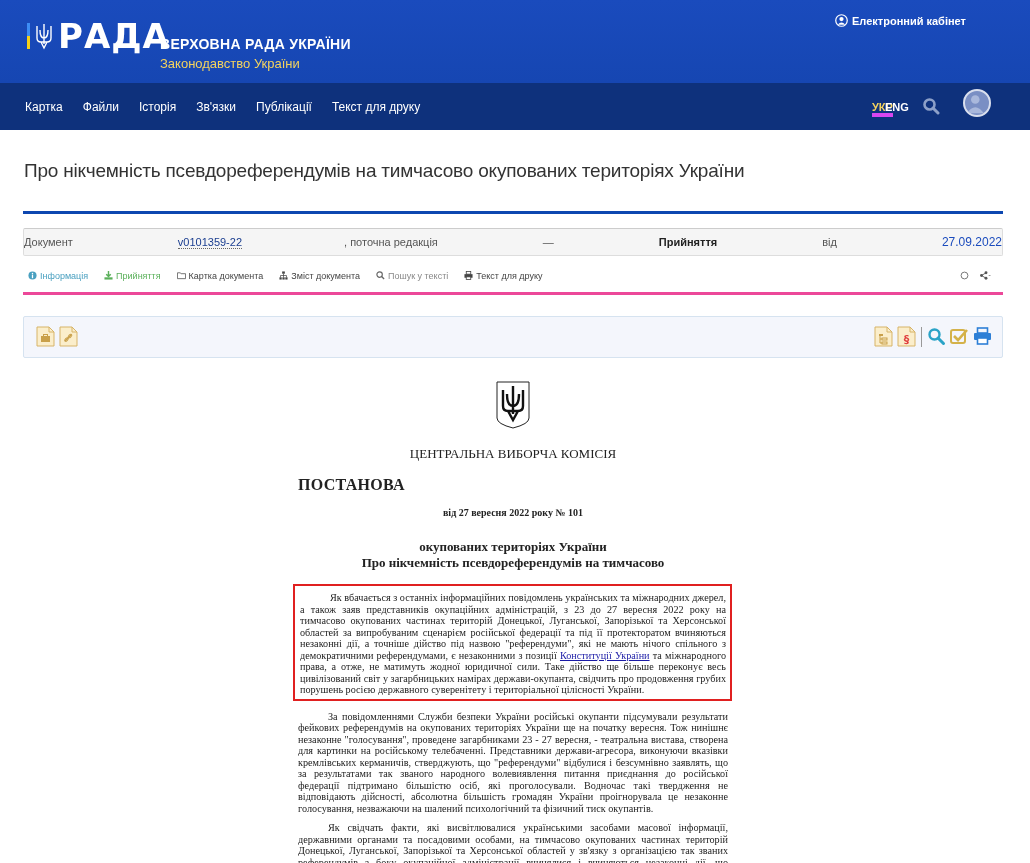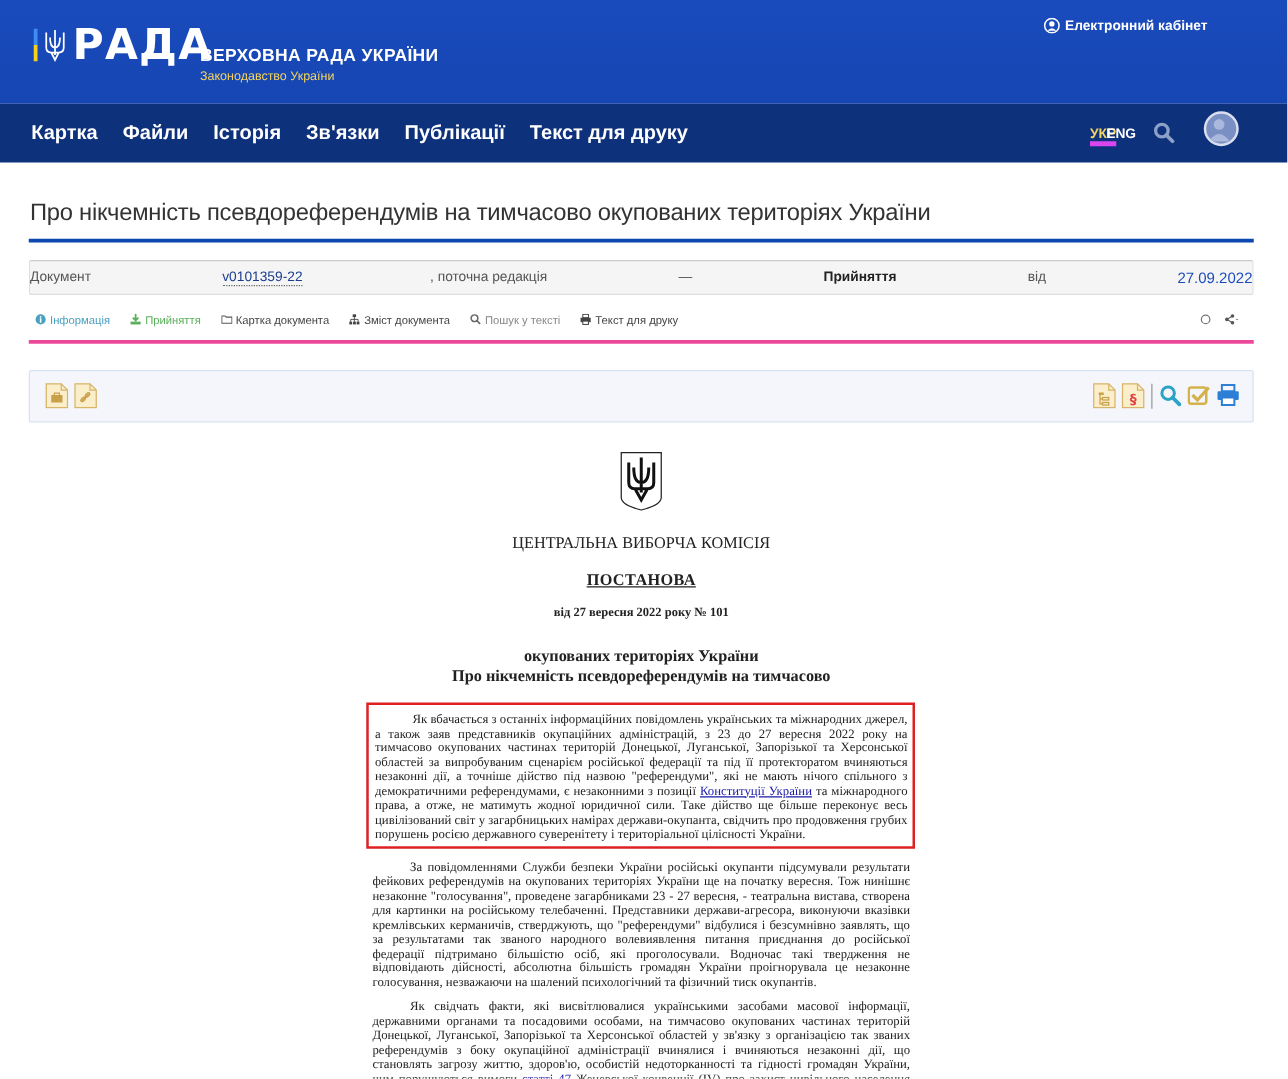--- a/index.html
+++ b/index.html
@@ -9,36 +9,36 @@
   
   .topbar { height: 83px; background: linear-gradient(180deg, #1a4bbd 0%, #1646b2 100%); position: relative; }
   .logo { position: absolute; left: 27px; top: 22px; display: flex; align-items: center; }
   .flag { width: 3px; height: 26px; display: flex; flex-direction: column; margin-right: 4px; }
   .flag .b { flex: 1; background: #3d8df5; }
   .flag .y { flex: 1; background: #f7d117; }
   .trident { width: 20px; height: 28px; margin-right: 4px; }
   .logo-text { color: #fff; font-size: 34px; font-weight: bold; letter-spacing: 1px; line-height: 28px; font-family: "DejaVu Sans", sans-serif; }
   .site-name { position: absolute; left: 160px; top: 36px; }
   .site-name .t1 { color: #fff; font-size: 14px; font-weight: bold; letter-spacing: 0.3px; }
-  .site-name .t2 { color: #f4d35e; font-size: 10px; margin-top: 4px; }
+  .site-name .t2 { color: #f4d35e; font-size: 13px; margin-top: 4px; }
   .ecab { position: absolute; left: 835px; top: 14px; color: #fff; font-size: 11px; font-weight: bold; display: flex; align-items: center; gap: 4px; }
   .ecab svg { width: 13px; height: 13px; }
 
   .navbar { height: 47px; background: #0e317c; position: relative; display: flex; align-items: center; }
   .nav-items { display: flex; margin-left: 25px; gap: 0; }
-  .nav-items a { color: #fff; font-size: 16px; font-weight: bold; text-decoration: none; margin-right: 20px; }
+  .nav-items a { color: #fff; font-size: 12px; font-weight: normal; text-decoration: none; margin-right: 20px; }
   .lang { position: absolute; top: 18px; font-size: 11px; font-weight: bold; text-decoration: none; }
   .lang.ukr { left: 872px; color: #f4d35e; border-bottom: 4px solid #d946ef; }
   .lang.eng { left: 885px; color: #fff; }
   .nav-search { position: absolute; left: 922px; top: 14px; width: 18px; height: 18px; }
   .avatar { position: absolute; left: 963px; top: 6px; width: 28px; height: 28px; border: 2px solid #d9dfee; border-radius: 50%; background: #7a8fc4; overflow: hidden; }
 
   
   .content { padding: 0 27px 0 23px; }
-  .page-title { margin-top: 30px; font-size: 19px; color: #333; font-weight: normal; padding-bottom: 9px; border-bottom: 3px solid #0d47b0; padding-left: 1px; font-family: "Liberation Sans", sans-serif; letter-spacing: -0.2px; }
+  .page-title { margin-top: 30px; font-size: 19px; color: #333; font-weight: normal; padding-bottom: 29px; border-bottom: 3px solid #0d47b0; padding-left: 1px; font-family: "Liberation Sans", sans-serif; letter-spacing: -0.2px; }
   .docbar { margin-top: 14px; height: 28px; background: #f5f5f5; border: 1px solid #ddd; border-top-color: #ccc; border-radius: 2px; display: flex; align-items: center; justify-content: space-between; font-size: 11px; color: #555; }
   .docbar .code { color: #1a3d8f; border-bottom: 1px dotted #666; margin-left: 3px; }
   .docbar .bold { font-weight: bold; color: #222; margin-left: 3px; }
   .docbar .date { color: #1a4bbd; margin-left: 3px; font-size: 12px; }
   .docbar span.sep { margin: 0 3px; }
 
   .actions { height: 36px; display: flex; align-items: center; font-size: 9px; border-bottom: 3px solid #ec4899; margin-top: 3px; position: relative; }
   .actions .act { display: flex; align-items: center; gap: 3px; margin-right: 16px; color: #444; text-decoration: none; }
   .act.info { color: #4aa0c0; margin-left: 5px; }
   .act.save { color: #5ab05a; }
@@ -49,21 +49,21 @@
   .toolbar { margin-top: 21px; height: 42px; background: #f4f6fc; border: 1px solid #d6e3f0; border-radius: 2px; position: relative; }
   .tb-left { position: absolute; left: 12px; top: 9px; display: flex; gap: 4px; }
   .tb-right { position: absolute; right: 10px; top: 9px; display: flex; gap: 4px; align-items: center; }
   .docicon { width: 19px; height: 21px; }
   .vsep { width: 1px; height: 20px; background: #999; margin: 0 1px; }
 
   
   .doc { width: 430px; margin: 0 auto; margin-top: 22px; font-family: "Liberation Serif", serif; color: #222; position: relative; }
   .coat { display: block; margin: 0 auto; width: 36px; height: 50px; }
   .doc h3 { text-align: center; font-size: 13px; font-weight: normal; margin-top: 16px; }
-  .doc h2 { text-align: center; font-size: 13px; font-weight: bold; margin-top: 14px; letter-spacing: 0.3px; text-decoration: underline; }
+  .doc h2 { font-size: 16px; font-weight: bold; margin-top: 14px; letter-spacing: 0.3px; }
   .doc .dateline { text-align: center; font-size: 10px; font-weight: bold; margin-top: 13px; }
   .doc .doctitle { text-align: center; font-size: 13px; font-weight: bold; margin-top: 21px; line-height: 16px; }
   .doc p { font-size: 10.2px; line-height: 11.5px; text-align: justify; text-indent: 30px; margin: 0; }
   .highlight { border: 2px solid #e02020; padding: 6px 4px 3px 5px; margin: 13px -4px 0 -5px; }
   .p2 { margin-top: 10px !important; }
   .p3 { margin-top: 8px !important; }
   .doc a { color: #1a1aa6; text-decoration: underline; }
 </style>
 </head>
 <body>

